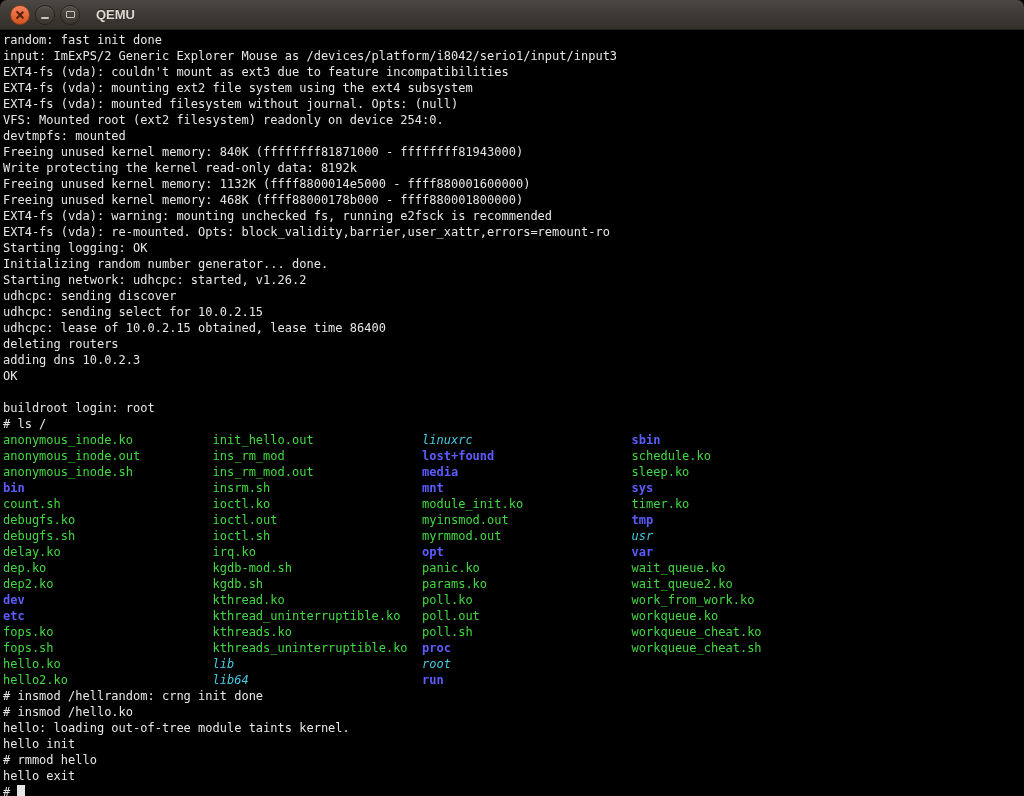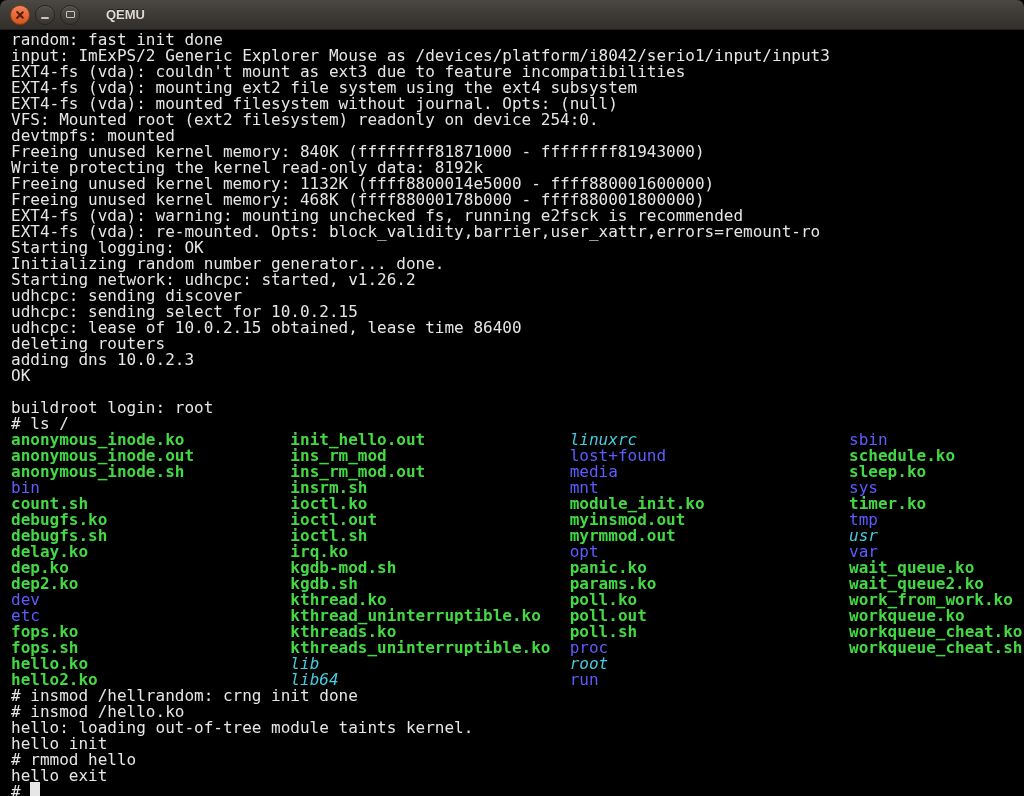--- a/index.html
+++ b/index.html
@@ -30,39 +30,38 @@
   .icon-x { position:relative; width:10px; height:10px; }
   .icon-x::before, .icon-x::after {
     content:""; position:absolute; left:4.2px; top:0;
     width:1.7px; height:10px; background:#571f09; border-radius:1px;
   }
   .icon-x::before { transform:rotate(45deg); }
   .icon-x::after  { transform:rotate(-45deg); }
   .icon-min { width:8px; height:2px; background:#c9c5bd; border-radius:1px; margin-top:7px; }
   .icon-max { width:9px; height:7px; border:1.5px solid #c9c5bd; border-radius:1px; }
   .title {
-    color:#dfdbd2; margin-left:26px;
+    color:#dfdbd2; margin-left:16px;
     font:bold 13px "Liberation Sans", sans-serif;
     text-shadow:0 -1px 0 rgba(0,0,0,.55);
   }
 
   
   .terminal {
     flex:1 1 auto; overflow:hidden;
     background:var(--term-bg,#000);
     color:var(--term-fg,#e6e6e6);
     font-family:"DejaVu Sans Mono","Liberation Mono",monospace;
-    font-size:16px; line-height:16px;
+    font-size:12px; line-height:16px;
     white-space:pre;
     padding:2px 0 0 3px;
-    margin-left:8px;
   }
   .terminal div { height:16px; }
-  .terminal .green  { color:var(--c-green,#42d942);font-weight:bold; }
-  .terminal .blue   { color:var(--c-blue,#5c5cff); }
+  .terminal .green  { color:var(--c-green,#42d942); }
+  .terminal .blue   { color:var(--c-blue,#5c5cff);font-weight:bold; }
   .terminal .cyan   { color:var(--c-cyan,#45cbe1);font-style:italic; }
   .terminal .cursor { background:var(--term-fg,#e6e6e6); color:#000; }
 </style>
 </head>
 <body>
 
 <div class="window">
   <div class="titlebar">
     <div class="controls">
       <div class="wbtn close">

